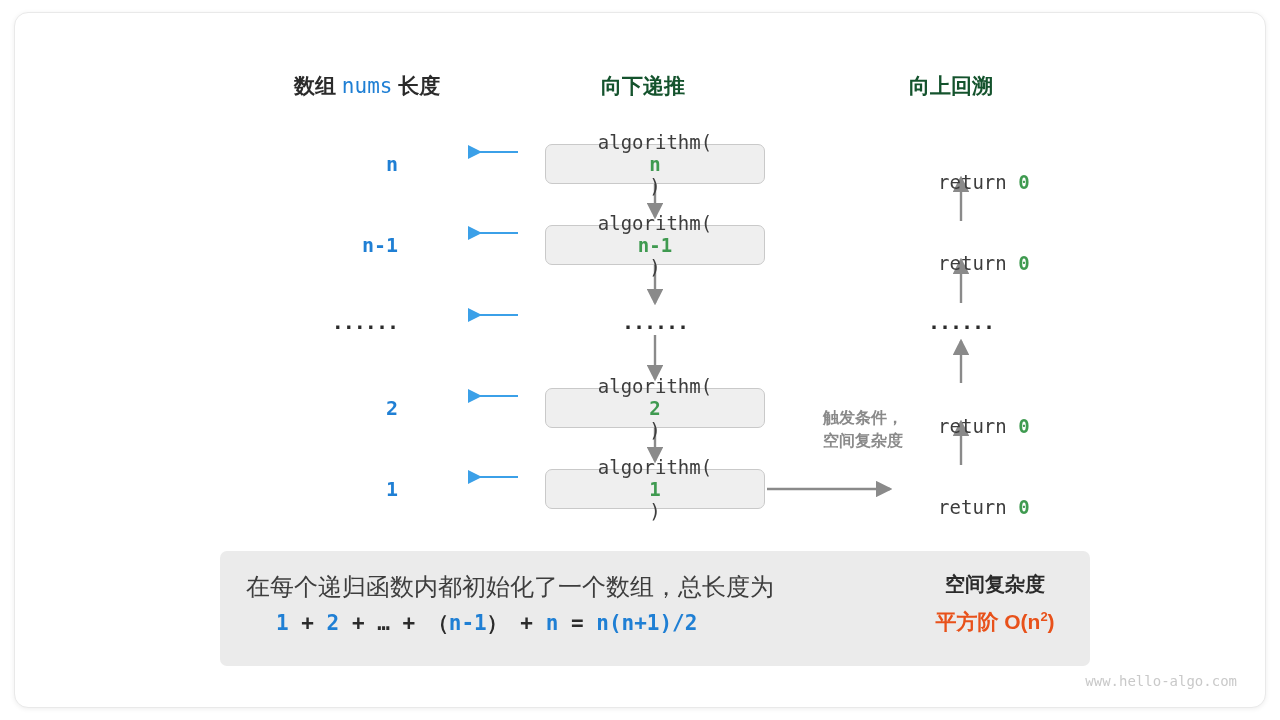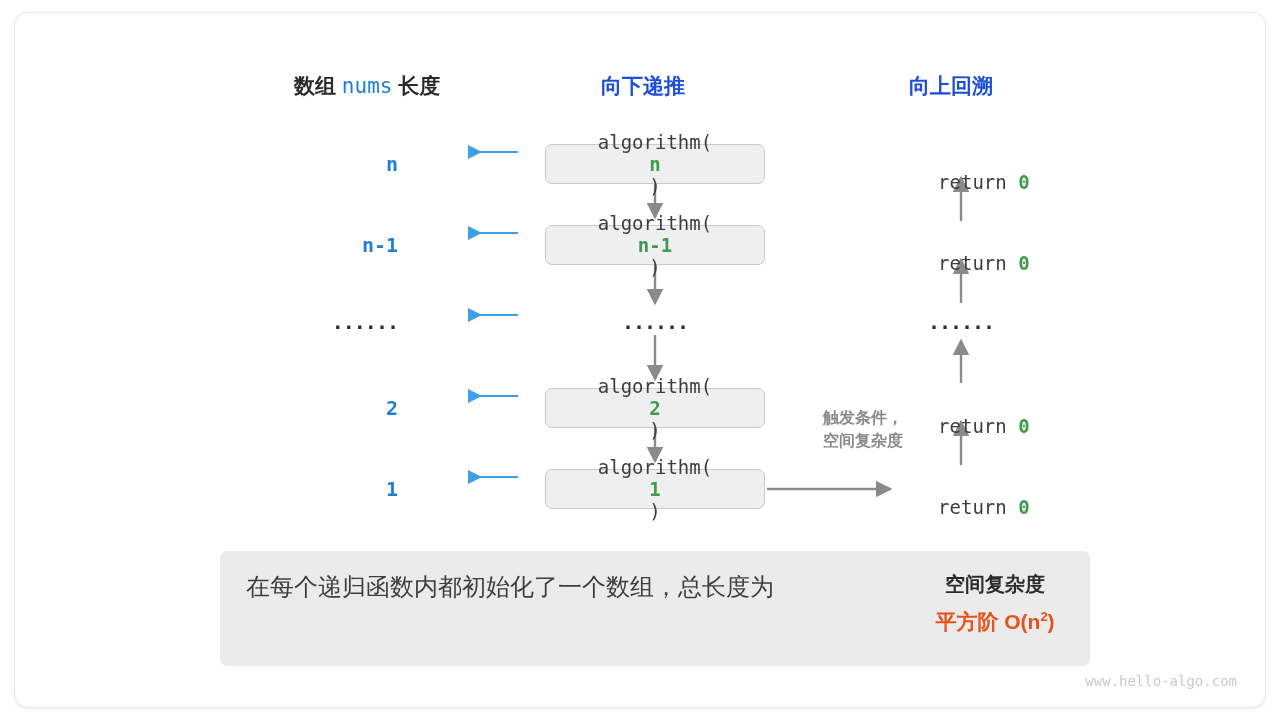--- a/index.html
+++ b/index.html
@@ -28,21 +28,21 @@
   }
 
   
   .col-head {
     position: absolute;
     font-weight: bold;
     font-size: 21px;
     white-space: nowrap;
   }
   .col-head.dark { color: #2b2b2b; }
-  .col-head.gray { color: #1d4ed8; }
+  .col-head.gray { color: #14532d; }
   .col-head .mono-blue {
     font-family: "DejaVu Sans Mono", "Liberation Mono", monospace;
     color: #1f7fd4;
     font-weight: normal;
   }
 
   
   .len-label {
     position: absolute;
     width: 120px;
@@ -299,20 +299,21 @@
   </div>
 
   <div class="annot" style="left:760px; top:393px;margin-left:48px;">
     <div>触发条件，</div>
     <div>空间复杂度</div>
   </div>
 
   <div id="summary">
     <div class="sum-text">在每个递归函数内都初始化了一个数组，总长度为</div>
 
+    <div class="sum-formula"><span class="b">1</span><span> + </span><span class="b">2</span><span> + </span><span>…</span><span> + </span><span>（</span><span class="b">n-1</span><span>）</span><span> + </span><span class="b">n</span><span> = </span><span class="b">n(n+1)/2</span></div>
 
     <div class="sum-title">空间复杂度</div>
 
     <div class="sum-result">
       <span>平方阶 </span><span>O(n</span><sup>2</sup><span>)</span>
     </div>
   </div>
 
   <div id="watermark">www.hello-algo.com</div>
 

